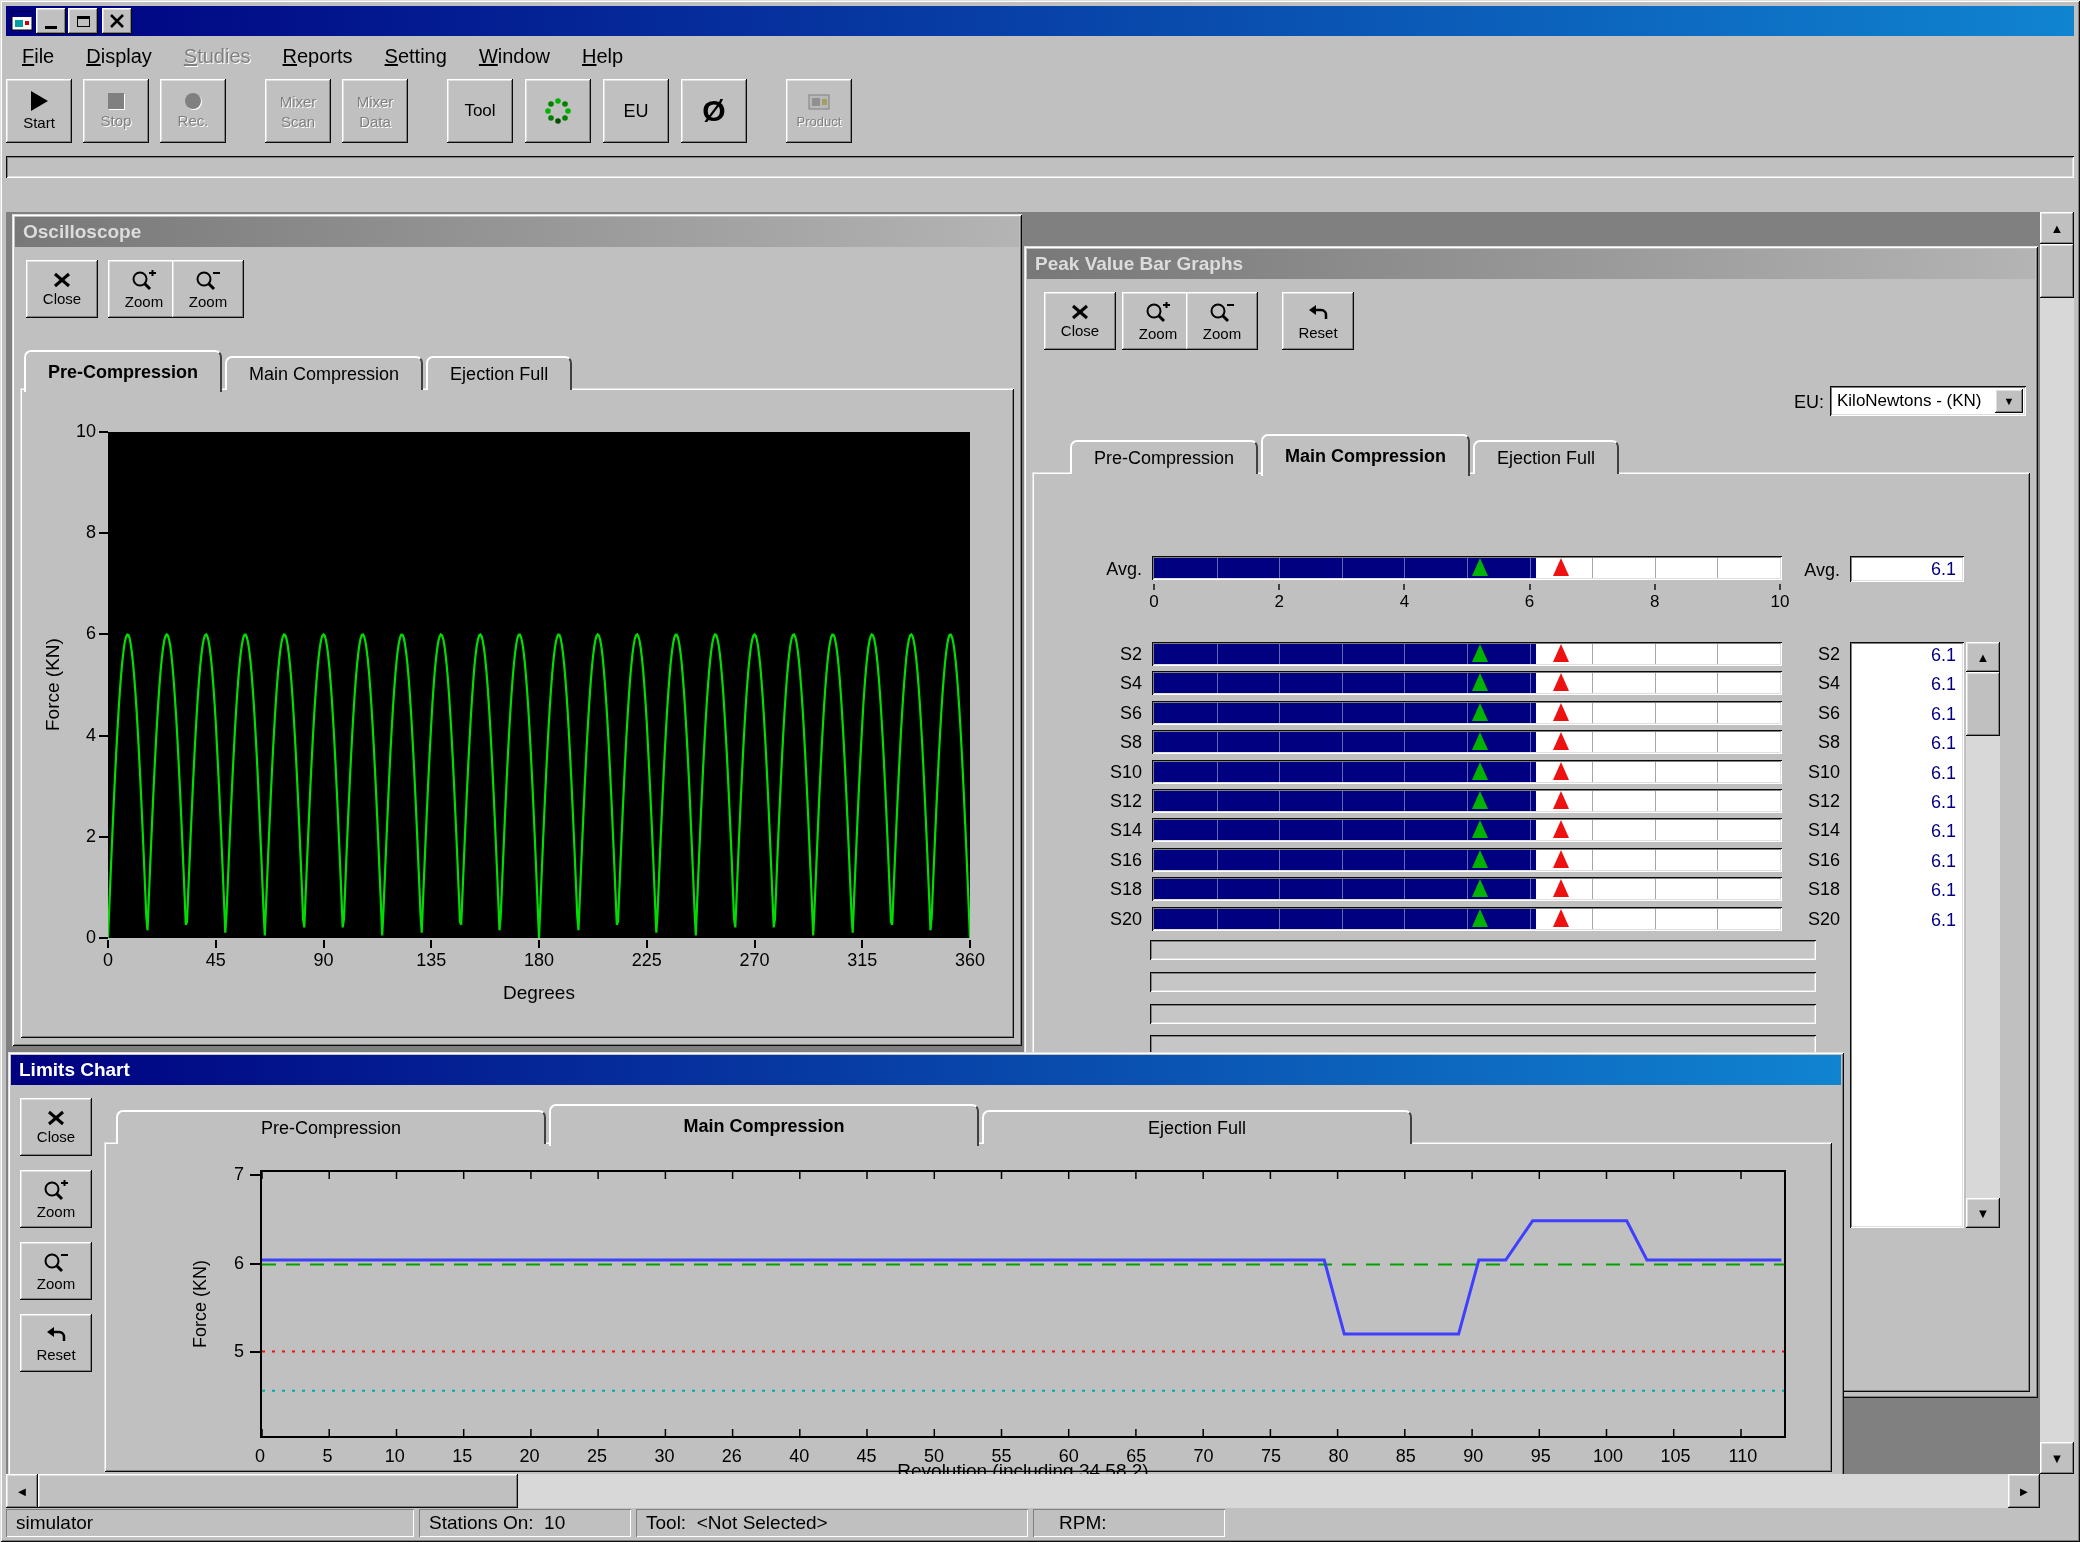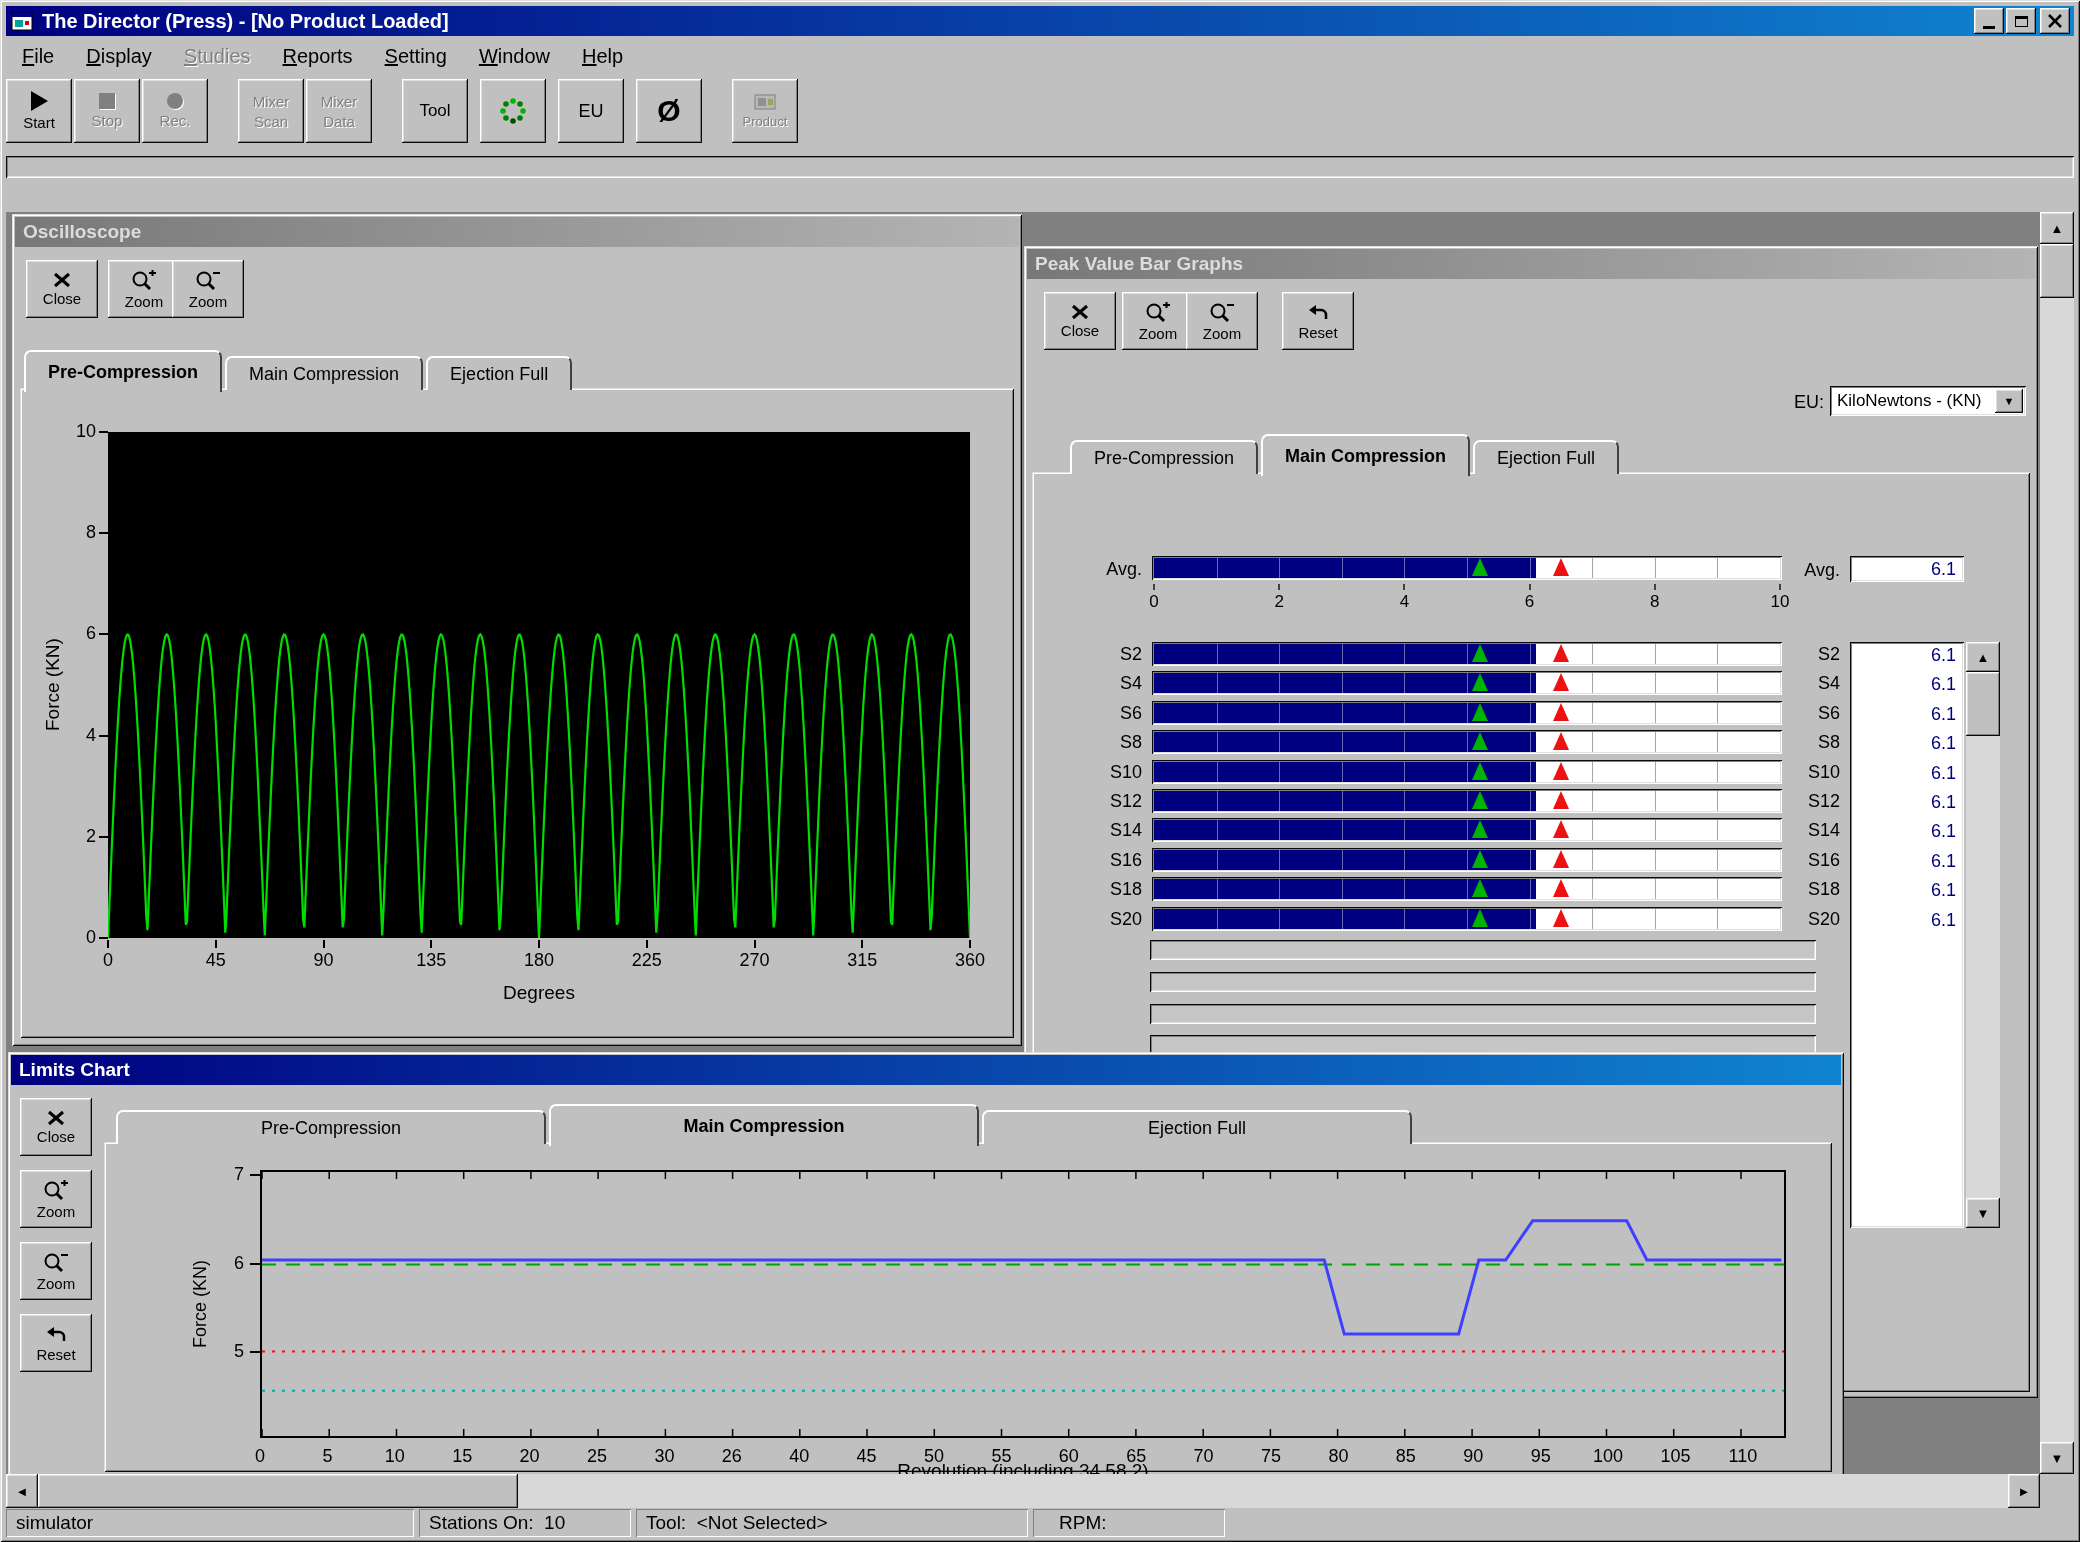--- a/index.html
+++ b/index.html
@@ -17,21 +17,21 @@
   .tb-btn { width:30px; height:26px; margin-left:2px; display:flex; align-items:center; justify-content:center; }
   .glyph-min { width:12px; height:3px; background:#000; margin-top:12px; }
   .glyph-max { width:13px; height:11px; border:1px solid #000; border-top:3px solid #000; }
 
   .menubar { position:absolute; left:6px; top:38px; right:6px; height:36px; display:flex; align-items:center; font-size:20px; }
   .menu-item { display:block; padding:4px 16px; }
   .menu-item::first-letter { text-decoration:underline; }
   .dis { color:#808080; text-shadow:1px 1px 0 #fff; }
 
   .toolbar { position:absolute; left:6px; top:76px; right:6px; height:74px; display:flex; align-items:flex-start; padding-top:3px; }
-  .tbtn { height:64px; min-width:66px; margin-right:2px; display:flex; flex-direction:column; align-items:center; justify-content:center; gap:3px; font-size:15px; padding:0 6px; }
+  .tbtn { height:64px; min-width:66px; margin-right:11px; display:flex; flex-direction:column; align-items:center; justify-content:center; gap:3px; font-size:15px; padding:0 6px; }
   .tgap { width:28px; height:64px; }
   .icon-play { width:0; height:0; border-left:17px solid #000; border-top:10px solid transparent; border-bottom:10px solid transparent; }
   .icon-stop { width:16px; height:16px; background:#808080; box-shadow:1px 1px 0 #fff; }
   .icon-rec { width:16px; height:16px; border-radius:50%; background:#808080; box-shadow:1px 1px 0 #fff; }
 
   .strip { position:absolute; left:6px; top:156px; right:6px; height:22px; background:#c0c0c0; }
 
   .mdi { position:absolute; left:6px; top:212px; right:6px; height:1296px; background:#808080; }
   .mdi-client { position:absolute; left:0; top:0; right:34px; bottom:34px; overflow:hidden; background:#808080;padding-left:44px; }
 
@@ -66,21 +66,20 @@
 
 <div class="app">
 
   <div class="titlebar">
     <svg width="24" height="24" viewBox="0 0 24 24">
       <rect x="2" y="3" width="20" height="18" fill="#fff" stroke="#000"></rect>
       <rect x="2" y="3" width="20" height="5" fill="#000080"></rect>
       <rect x="5" y="11" width="8" height="7" fill="#00a0a0"></rect>
       <rect x="15" y="12" width="4" height="4" fill="#d00000"></rect>
     </svg>
-    <div class="title-text">The Director (Press) - [No Product Loaded]</div>
     <div class="tb-btn raised">
         <div class="glyph-min"></div>
       </div>
     <div class="tb-btn raised">
         <div class="glyph-max"></div>
       </div>
     <div class="tb-btn raised" style="margin-left:4px;">
       <svg width="16" height="14">
           <line x1="2" y1="1" x2="14" y2="13" stroke="#000" stroke-width="2.5"></line>
           <line x1="14" y1="1" x2="2" y2="13" stroke="#000" stroke-width="2.5"></line>

